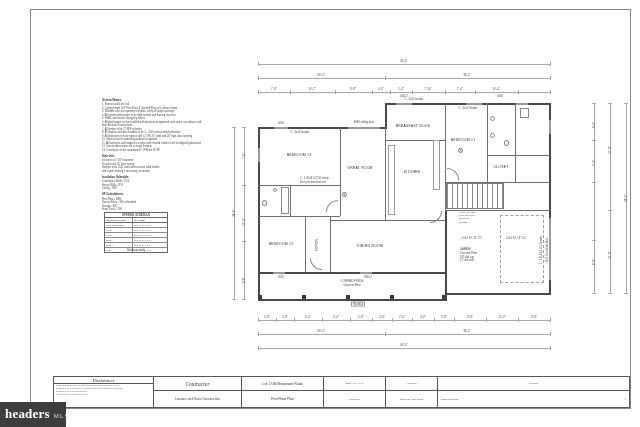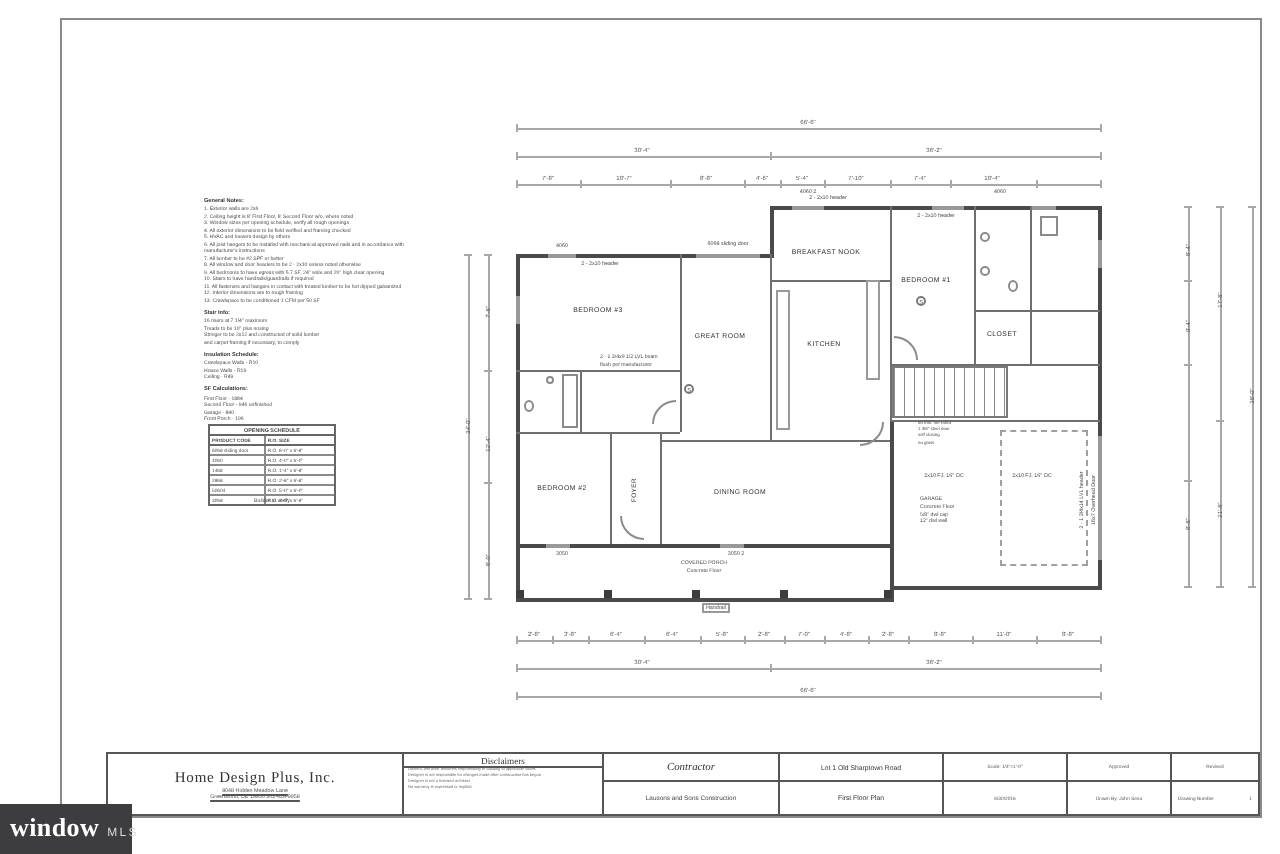--- a/index.html
+++ b/index.html
@@ -340,25 +340,20 @@
   <div class="dlabv" style="left:594px;top:262px">8'-8"</div>
   <div class="dlabv" style="left:610px;top:150px">17'-8"</div>
   <div class="dlabv" style="left:610px;top:255px">21'-8"</div>
   <div class="dlabv" style="left:626px;top:198px">38'-0"</div>
   <div class="dlabv" style="left:244px;top:156px">7'-8"</div>
   <div class="dlabv" style="left:244px;top:222px">12'-4"</div>
   <div class="dlabv" style="left:244px;top:280px">8'-0"</div>
   <div class="dlabv" style="left:234px;top:213px">34'-0"</div>
 
   <div class="tb">
-    <div class="cell company" style="flex:0 0 148px">
-      <div class="nm">Home Design Plus, Inc.</div>
-      <div class="ad">8048 Hidden Meadow Lane</div>
-      <div class="ad">Greenwood, DE 19950   302-424-9958</div>
-    </div>
     <div class="cell disc" style="flex:0 0 100px">
       <div class="ttl">Disclaimers</div>
       <div class="ln">Owner/Contractor assumes responsibility of building to applicable codes</div>
       <div class="ln">Designer is not responsible for changes made after construction has begun</div>
       <div class="ln">Designer is not a licensed architect</div>
       <div class="ln">No warranty is expressed or implied</div>
     </div>
     <div class="cell two" style="flex:0 0 88px">
       <div class="r1 ital">Contractor</div>
       <div class="r2 f32">Lausons and Sons Construction</div>
@@ -380,17 +375,17 @@
       <div class="r2">
         <div class="numcell f24">
           <span>Drawing Number</span>
           <span>1</span>
         </div>
       </div>
     </div>
   </div>
 
   <div class="wm">
-    <span class="b">window</span>
+    <span class="b">headers</span>
     <span class="star"></span>
     <span class="m">MLS</span>
   </div>
 </div>
 
 </body></html>

